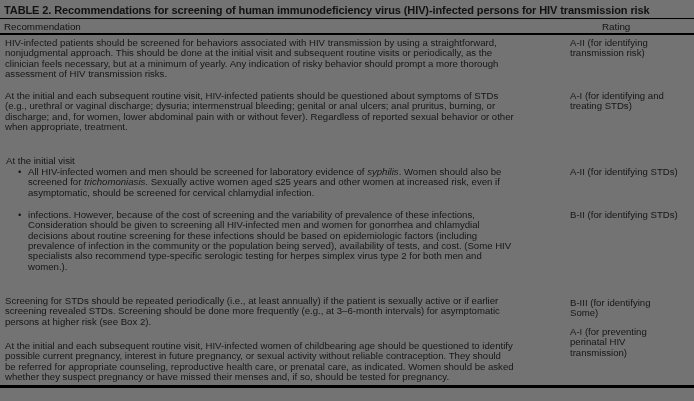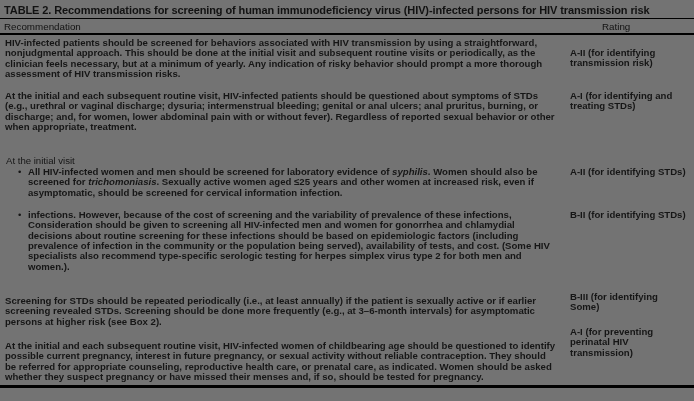--- a/index.html
+++ b/index.html
@@ -8,28 +8,28 @@
   .title{position:absolute;left:4px;top:4px;font-size:11px;font-weight:bold;
          letter-spacing:-0.1px;white-space:nowrap;}
   .rule{position:absolute;left:0;width:694px;background:#000;}
   .rule-title{top:18px;height:1px;}
   .rule-header{top:33px;height:2px;}
   .rule-bottom{top:385px;height:3px;}
   .colhead{position:absolute;top:21px;font-size:9.8px;white-space:nowrap;color:#121212;}
   .colhead-rec{left:4px;}
   .colhead-rating{left:602px;}
   .block{position:absolute;font-size:9.6px;line-height:10.35px;color:#161616;}
-  .line{white-space:nowrap;font-weight:bold;}
+  .line{white-space:nowrap;}
   .para{left:5px;}
   .heading{left:6px;top:156px;}
   .bullet{left:28px;}
   .dot{position:absolute;left:-10px;top:-0.5px;}
   .b0{top:38px}.b1{top:91px}.b3{top:167px}.b4{top:210px}.b5{top:296px}.b6{top:341px}
   .rating{position:absolute;left:570px;font-size:9.6px;line-height:10.35px;color:#161616;}
-  .r0{top:48px}.r1{top:91px}.r2{top:167px}.r3{top:210px}.r4{top:292px}.r5{top:327px}
+  .r0{top:38px}.r1{top:91px}.r2{top:167px}.r3{top:210px}.r4{top:298px}.r5{top:327px}
   i{font-style:italic;}
 </style>
 </head>
 <body>
 
 <div class="page">
 
   <div class="title">TABLE 2. Recommendations for screening of human immunodeficiency virus (HIV)-infected persons for HIV transmission risk</div>
   <div class="rule rule-title"></div>
 
@@ -58,21 +58,21 @@
     <div class="line">A-I (for identifying and</div>
     <div class="line">treating STDs)</div>
   </div>
 
   <div class="block heading">At the initial visit</div>
 
   <div class="block bullet b3">
     <span class="dot">•</span>
     <div class="line"><span>All HIV-infected women and men should be screened for laboratory evidence of </span><i>syphilis</i><span>. Women should also be</span></div>
     <div class="line"><span>screened for </span><i>trichomoniasis</i><span>. Sexually active women aged ≤25 years and other women at increased risk, even if</span></div>
-    <div class="line">asymptomatic, should be screened for cervical information infection.</div>
+    <div class="line">asymptomatic, should be screened for cervical chlamydial infection.</div>
   </div>
   <div class="rating r2">
     <div class="line">A-II (for identifying STDs)</div>
   </div>
 
   <div class="block bullet b4">
     <span class="dot">•</span>
     <div class="line">infections. However, because of the cost of screening and the variability of prevalence of these infections,</div>
     <div class="line">Consideration should be given to screening all HIV-infected men and women for gonorrhea and chlamydial</div>
     <div class="line">decisions about routine screening for these infections should be based on epidemiologic factors (including</div>

